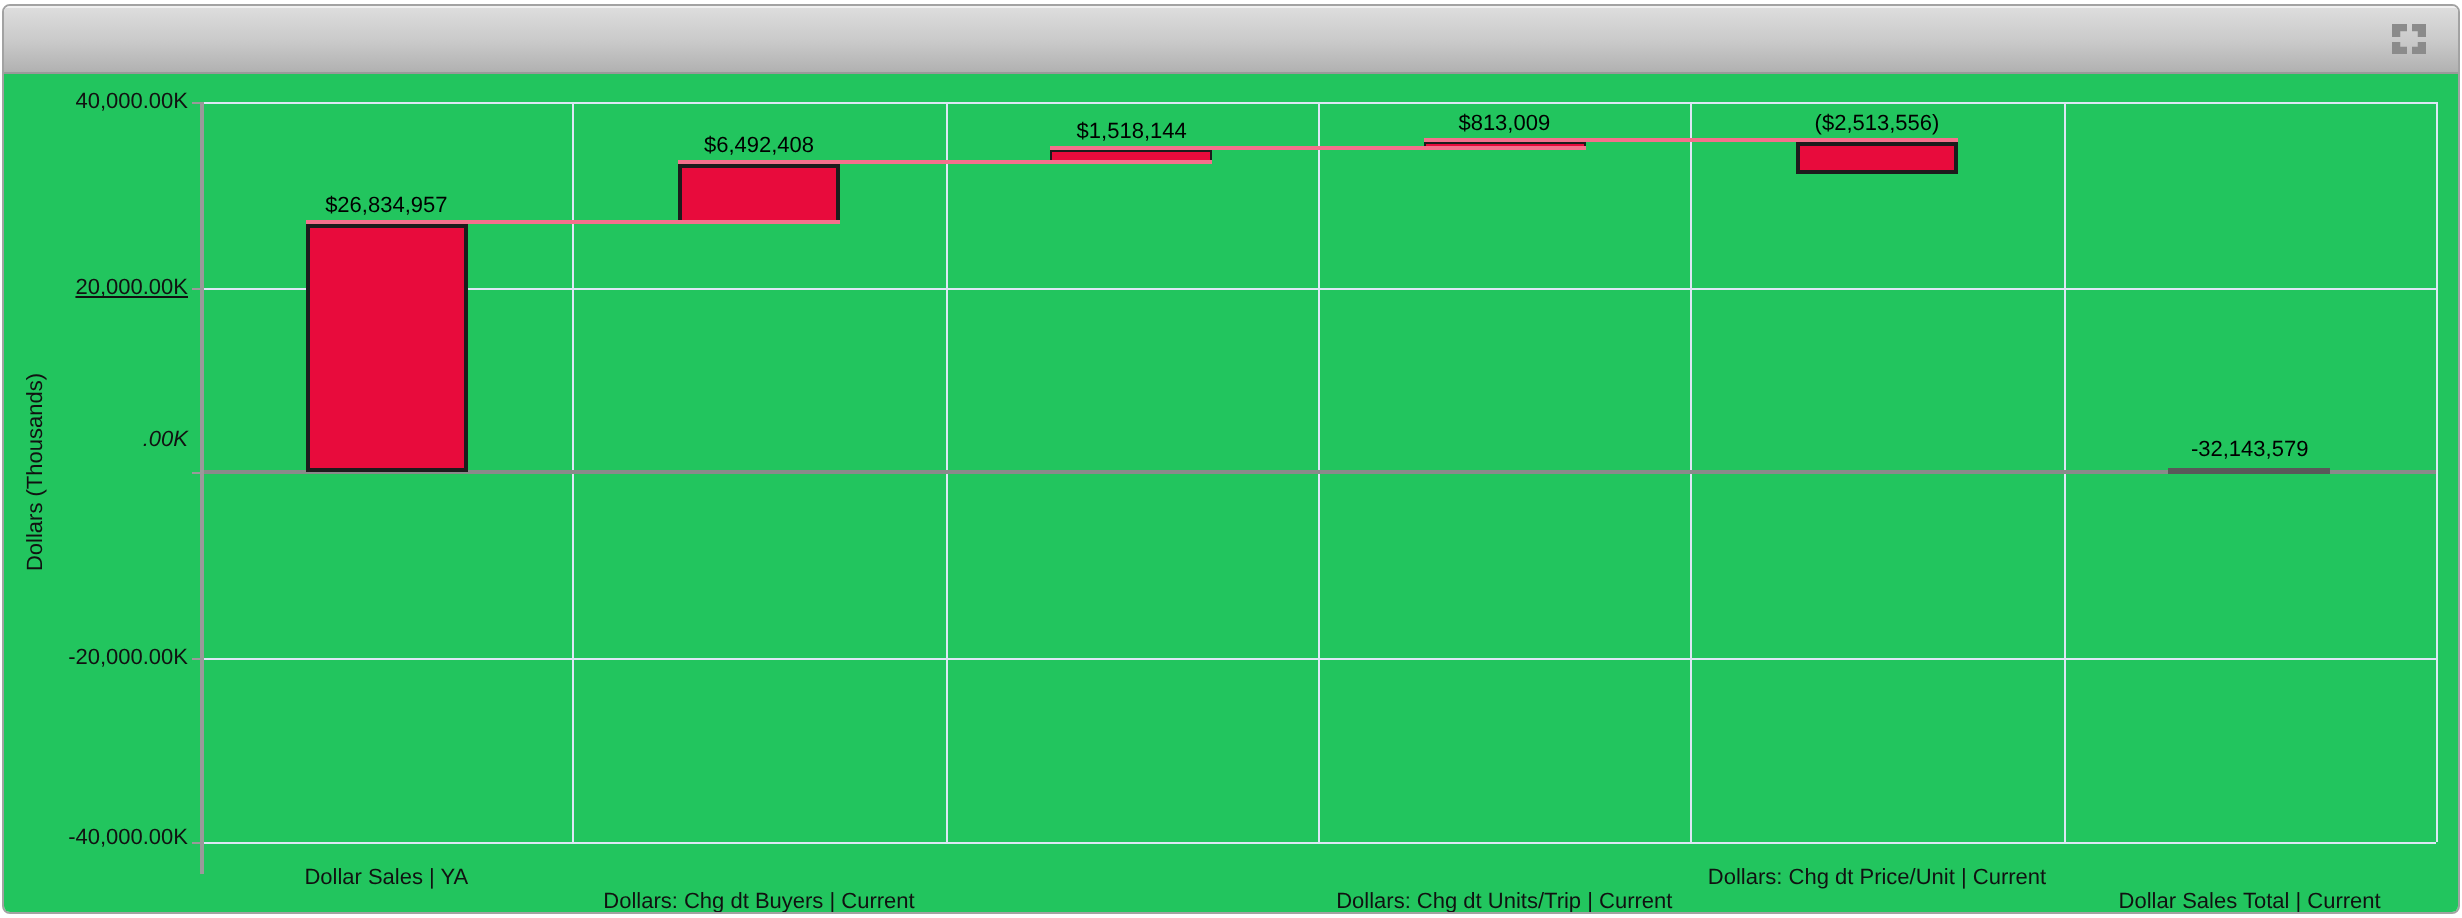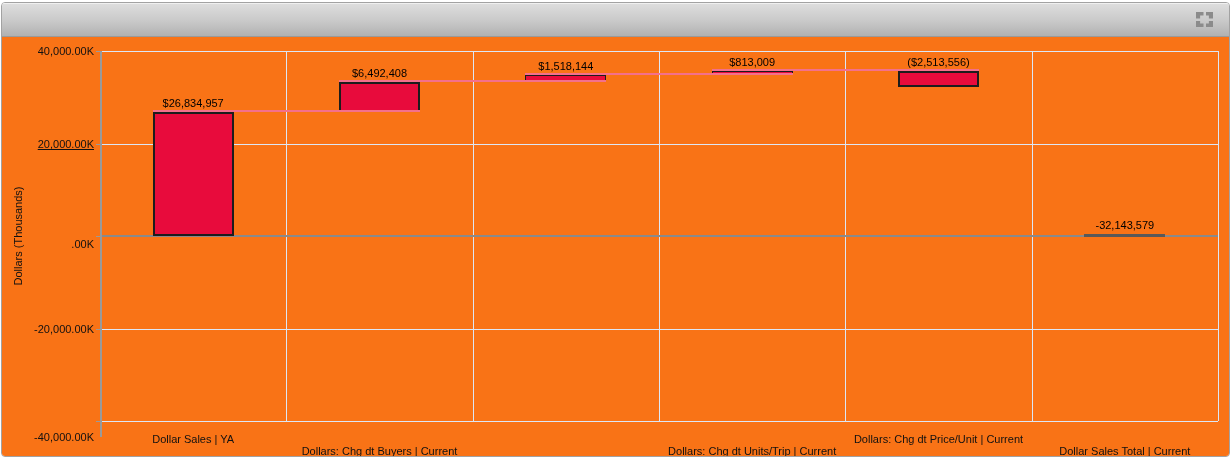--- a/index.html
+++ b/index.html
@@ -5,21 +5,21 @@
   html,body{margin:0;padding:0;background:#ffffff;}
   body{width:1231px;height:459px;position:relative;font-family:"Liberation Sans",sans-serif;overflow:hidden;}
   .widget{position:absolute;left:1px;top:2px;width:1227px;height:453px;border:1px solid #a2a2a2;border-radius:4px;background:#fff;overflow:hidden;}
   .hdr{height:33px;background:linear-gradient(180deg,#dedede 0%,#c9c9c9 55%,#b1b1b1 100%);border-bottom:1px solid #9a9a9a;position:relative;box-shadow:inset 0 1px 0 rgba(255,255,255,.55);}
   .collapse{position:absolute;right:16px;top:9px;width:17px;height:15px;display:grid;grid-template-columns:1fr 1fr;grid-template-rows:1fr 1fr;gap:2px;cursor:pointer;}
   .collapse span{background:#8b8b8b;display:block;}
   .collapse span:nth-child(1){clip-path:polygon(0 0,100% 0,100% 55%,55% 55%,55% 100%,0 100%);}
   .collapse span:nth-child(2){clip-path:polygon(0 0,100% 0,100% 100%,45% 100%,45% 55%,0 55%);}
   .collapse span:nth-child(3){clip-path:polygon(0 0,55% 0,55% 45%,100% 45%,100% 100%,0 100%);}
   .collapse span:nth-child(4){clip-path:polygon(45% 0,100% 0,100% 100%,0 100%,0 45%,45% 45%);}
-  .plot{position:relative;width:1227px;height:419px;background:#f97316;}
+  .plot{position:relative;width:1227px;height:419px;background:#22c55e;}
   .gl{position:absolute;background:#dde7f5;}
   .zero{position:absolute;height:2px;background:#8a8a8a;z-index:2;}
   .axis{position:absolute;width:2px;background:#9a9a9a;z-index:2;}
   .tick{position:absolute;width:4px;height:1px;background:#9a9a9a;z-index:2;}
   .ylab{position:absolute;left:0;width:92px;text-align:right;font-size:11px;line-height:12px;color:#111;}
   .bar{position:absolute;background:#e80b3c;border:2px solid #1c1c1c;box-sizing:border-box;z-index:3;}
   .bar.thin{border-width:1px;}
   .bar.total{background:#595959;border:none;}
   .conn{position:absolute;height:2px;background:#f4708c;z-index:4;}
   .vlab{position:absolute;width:170px;text-align:center;font-size:11px;line-height:13px;color:#000;white-space:nowrap;z-index:5;}
@@ -40,27 +40,27 @@
   </div>
   <div class="plot" id="plot">
     <div class="ytitle" id="ytitle" style="left: 16px; top: 199px;">Dollars (Thousands)</div>
   <div class="gl" style="left: 98px; top: 14px; width: 1118px; height: 1px;"></div>
       <div class="tick" style="left: 94px; top: 14px;"></div>
       <div class="ylab" style="top: 8px;">40,000.00K</div>
       <div class="gl" style="left: 98px; top: 107px; width: 1118px; height: 1px;"></div>
       <div class="tick" style="left: 94px; top: 107px;"></div>
       <div class="ylab" style="top: 101px; text-decoration: underline;">20,000.00K</div>
       <div class="tick" style="left: 94px; top: 199px;"></div>
-      <div class="ylab" style="top: 201px;">.00K</div>
+      <div class="ylab" style="top: 177px; font-style: italic;">.00K</div>
       <div class="gl" style="left: 98px; top: 292px; width: 1118px; height: 1px;"></div>
       <div class="tick" style="left: 94px; top: 292px;"></div>
       <div class="ylab" style="top: 286px;">-20,000.00K</div>
       <div class="gl" style="left: 98px; top: 384px; width: 1118px; height: 1px;"></div>
       <div class="tick" style="left: 94px; top: 384px;"></div>
-      <div class="ylab" style="top: 394px;">-40,000.00K</div>
+      <div class="ylab" style="top: 376px;">-40,000.00K</div>
       <div class="gl" style="left: 284px; top: 14px; width: 1px; height: 370px;"></div>
       <div class="gl" style="left: 471px; top: 14px; width: 1px; height: 370px;"></div>
       <div class="gl" style="left: 657px; top: 14px; width: 1px; height: 370px;"></div>
       <div class="gl" style="left: 843px; top: 14px; width: 1px; height: 370px;"></div>
       <div class="gl" style="left: 1030px; top: 14px; width: 1px; height: 370px;"></div>
       <div class="gl" style="left: 1216px; top: 14px; width: 1px; height: 370px;"></div>
       <div class="zero" style="left: 98px; top: 198px; width: 1118px;"></div>
       <div class="axis" style="left: 98px; top: 14px; height: 386px;"></div>
       <div class="conn" style="left: 150.667px; top: 73px; width: 267.333px;"></div>
       <div class="conn" style="left: 337px; top: 43px; width: 267.333px;"></div>

